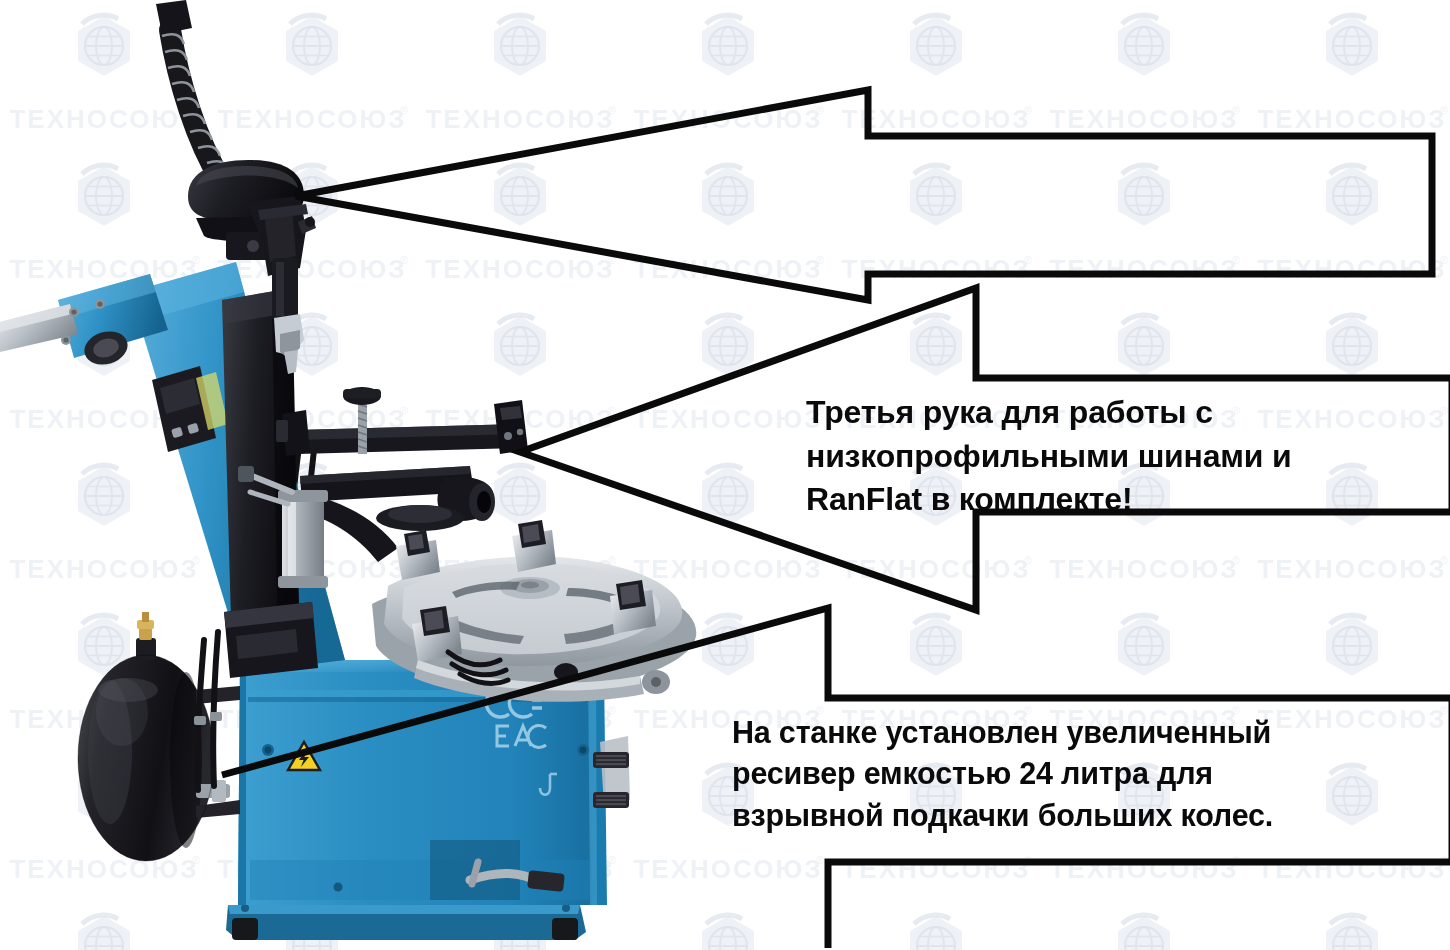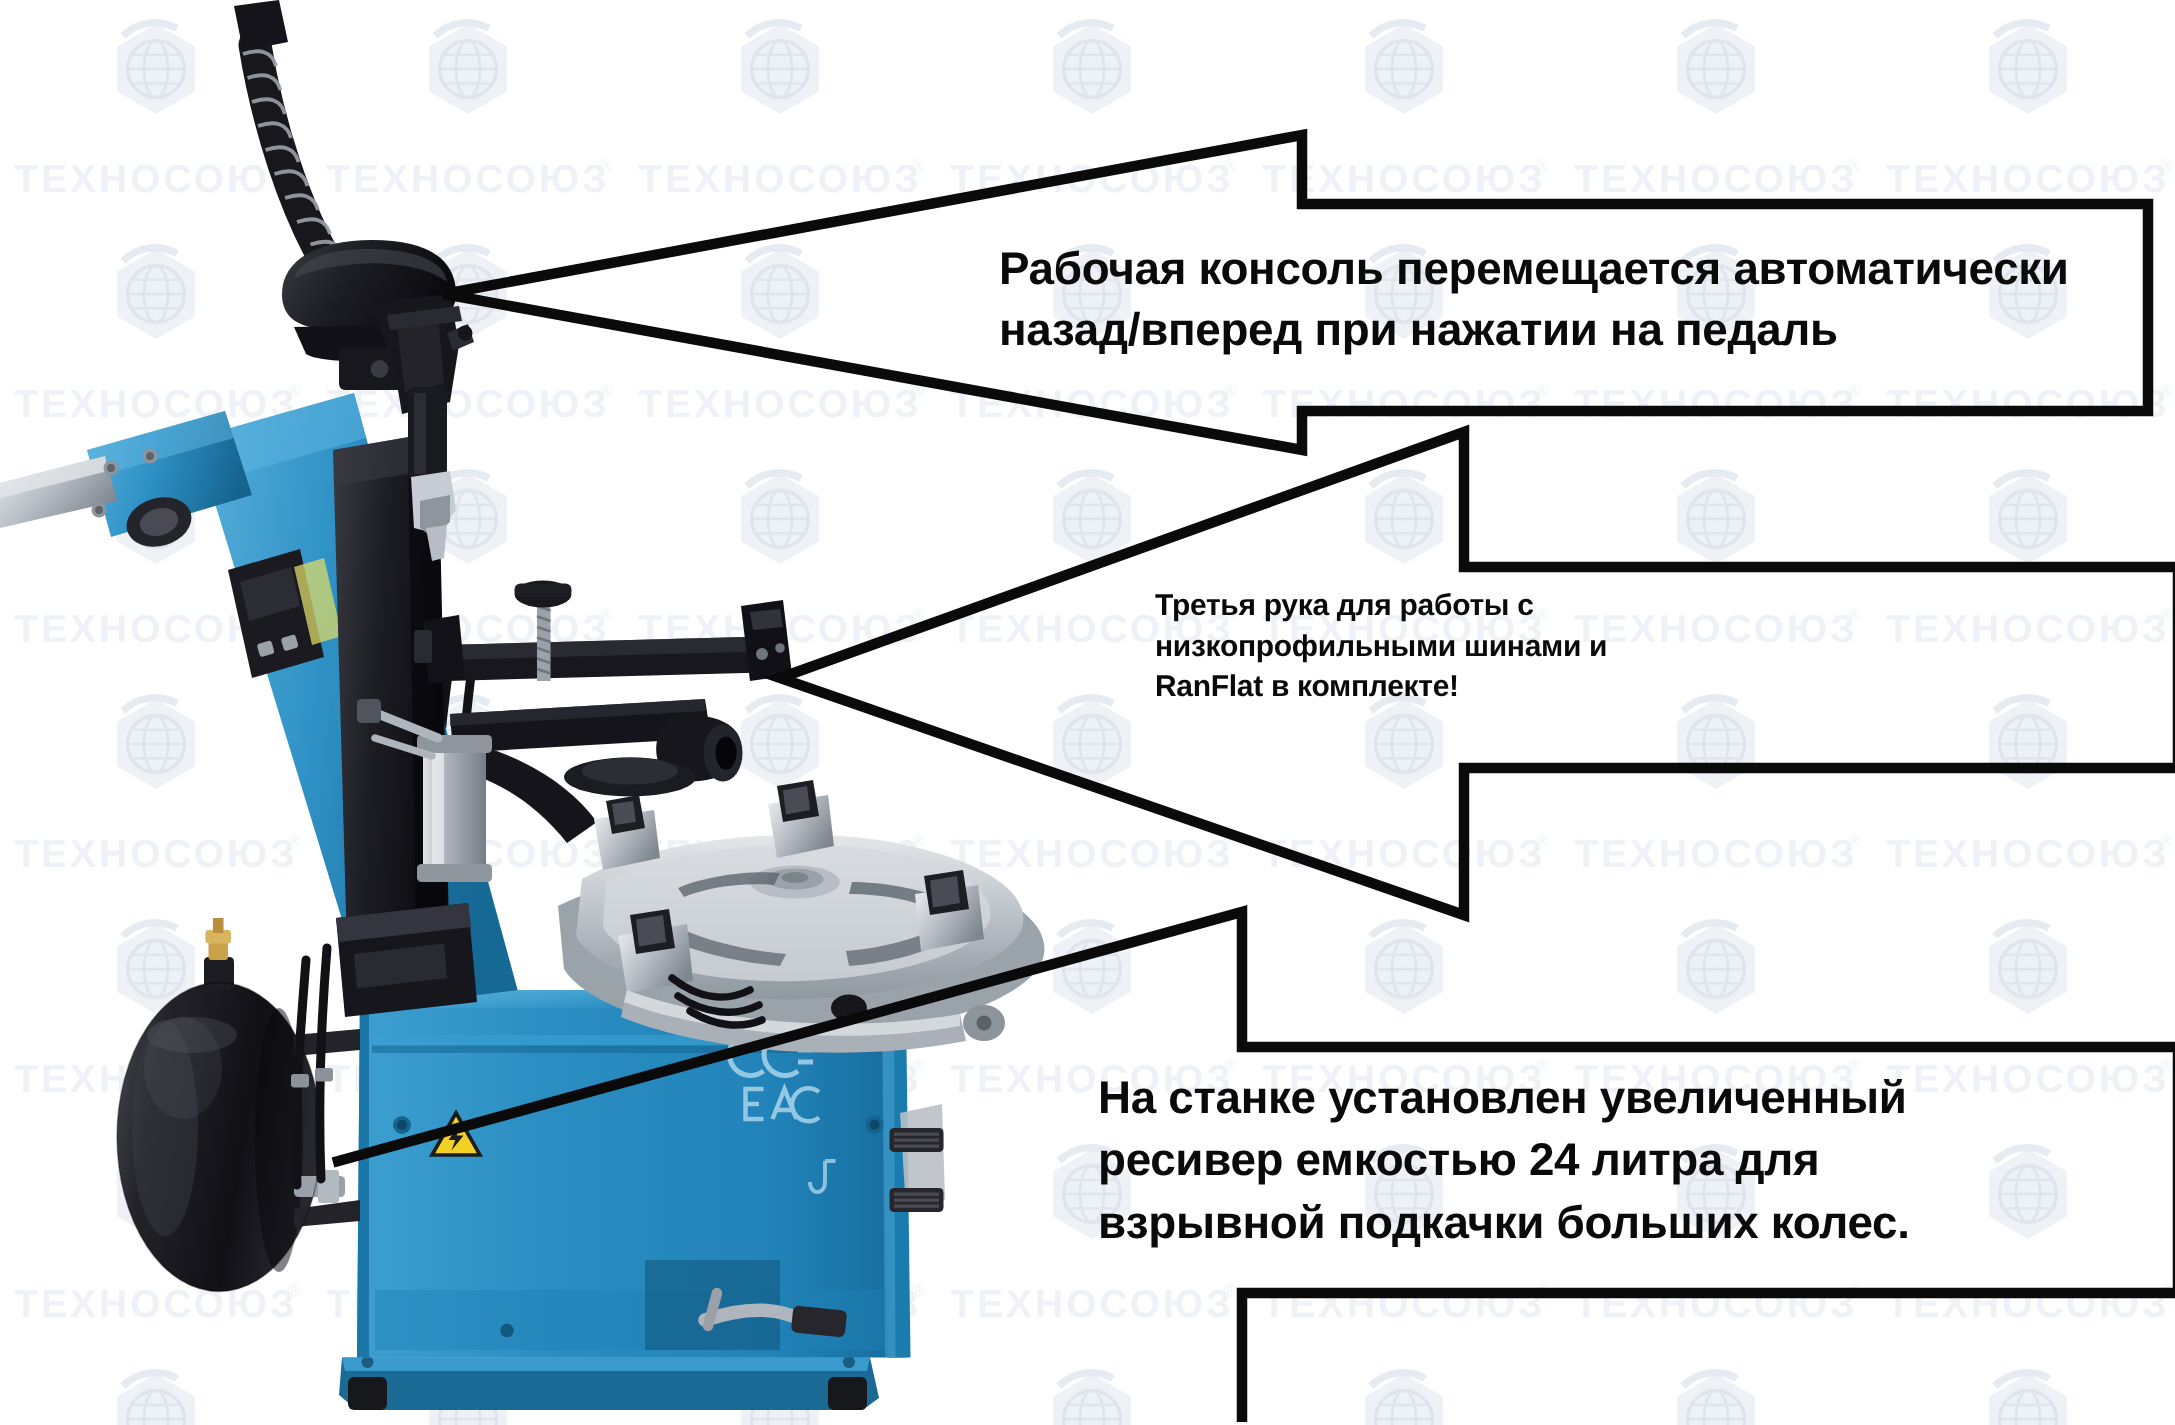--- a/index.html
+++ b/index.html
@@ -24,21 +24,21 @@
   
   .callout-text{
     position:absolute;z-index:30;
     color:#0a0a0a;
     font-weight:bold;
     letter-spacing:-0.2px;
     line-height:1.30;
     white-space:pre-line;
   }
   #callout-text-1{ left:666px; top:159px; width:768px; font-size:30.5px; line-height:1.33;}
-  #callout-text-2{ left:770px; top:391px; width:560px; font-size:20px; line-height:1.36;}
+  #callout-text-2{ left:806px; top:391px; width:560px; font-size:32px; line-height:1.36;}
   #callout-text-3{ left:732px; top:712px; width:640px; font-size:30.5px; line-height:1.36;}
 </style>
 </head>
 <body>
 
 <div id="stage">
 
   <div id="watermark">
     <svg viewBox="0 0 1450 950" preserveAspectRatio="none" xmlns="http://www.w3.org/2000/svg">
       <defs>
@@ -410,22 +410,20 @@
     <svg viewBox="0 0 1450 950" xmlns="http://www.w3.org/2000/svg" fill="none" stroke="#0a0a0a" stroke-width="7" stroke-linejoin="miter">
 
       <path d="M296,196 L868,90 L868,136 L1432,136 L1432,274 L868,274 L868,300 Z"></path>
 
       <path d="M520,452 L976,288 L976,378 L1452,378 L1452,512 L976,512 L976,610 Z"></path>
 
       <path d="M222,775 L828,608 L828,698 L1452,698 L1452,862 L828,862 L828,948"></path>
     </svg>
   </div>
 
-  <div class="callout-text" id="callout-text-1">Рабочая консоль перемещается автоматически
-назад/вперед при нажатии на педаль</div>
   <div class="callout-text" id="callout-text-2">Третья рука для работы с
 низкопрофильными шинами и
 RanFlat в комплекте!</div>
   <div class="callout-text" id="callout-text-3">На станке установлен увеличенный
 ресивер емкостью 24 литра для
 взрывной подкачки больших колес.</div>
 
 </div>
 
 </body></html>

